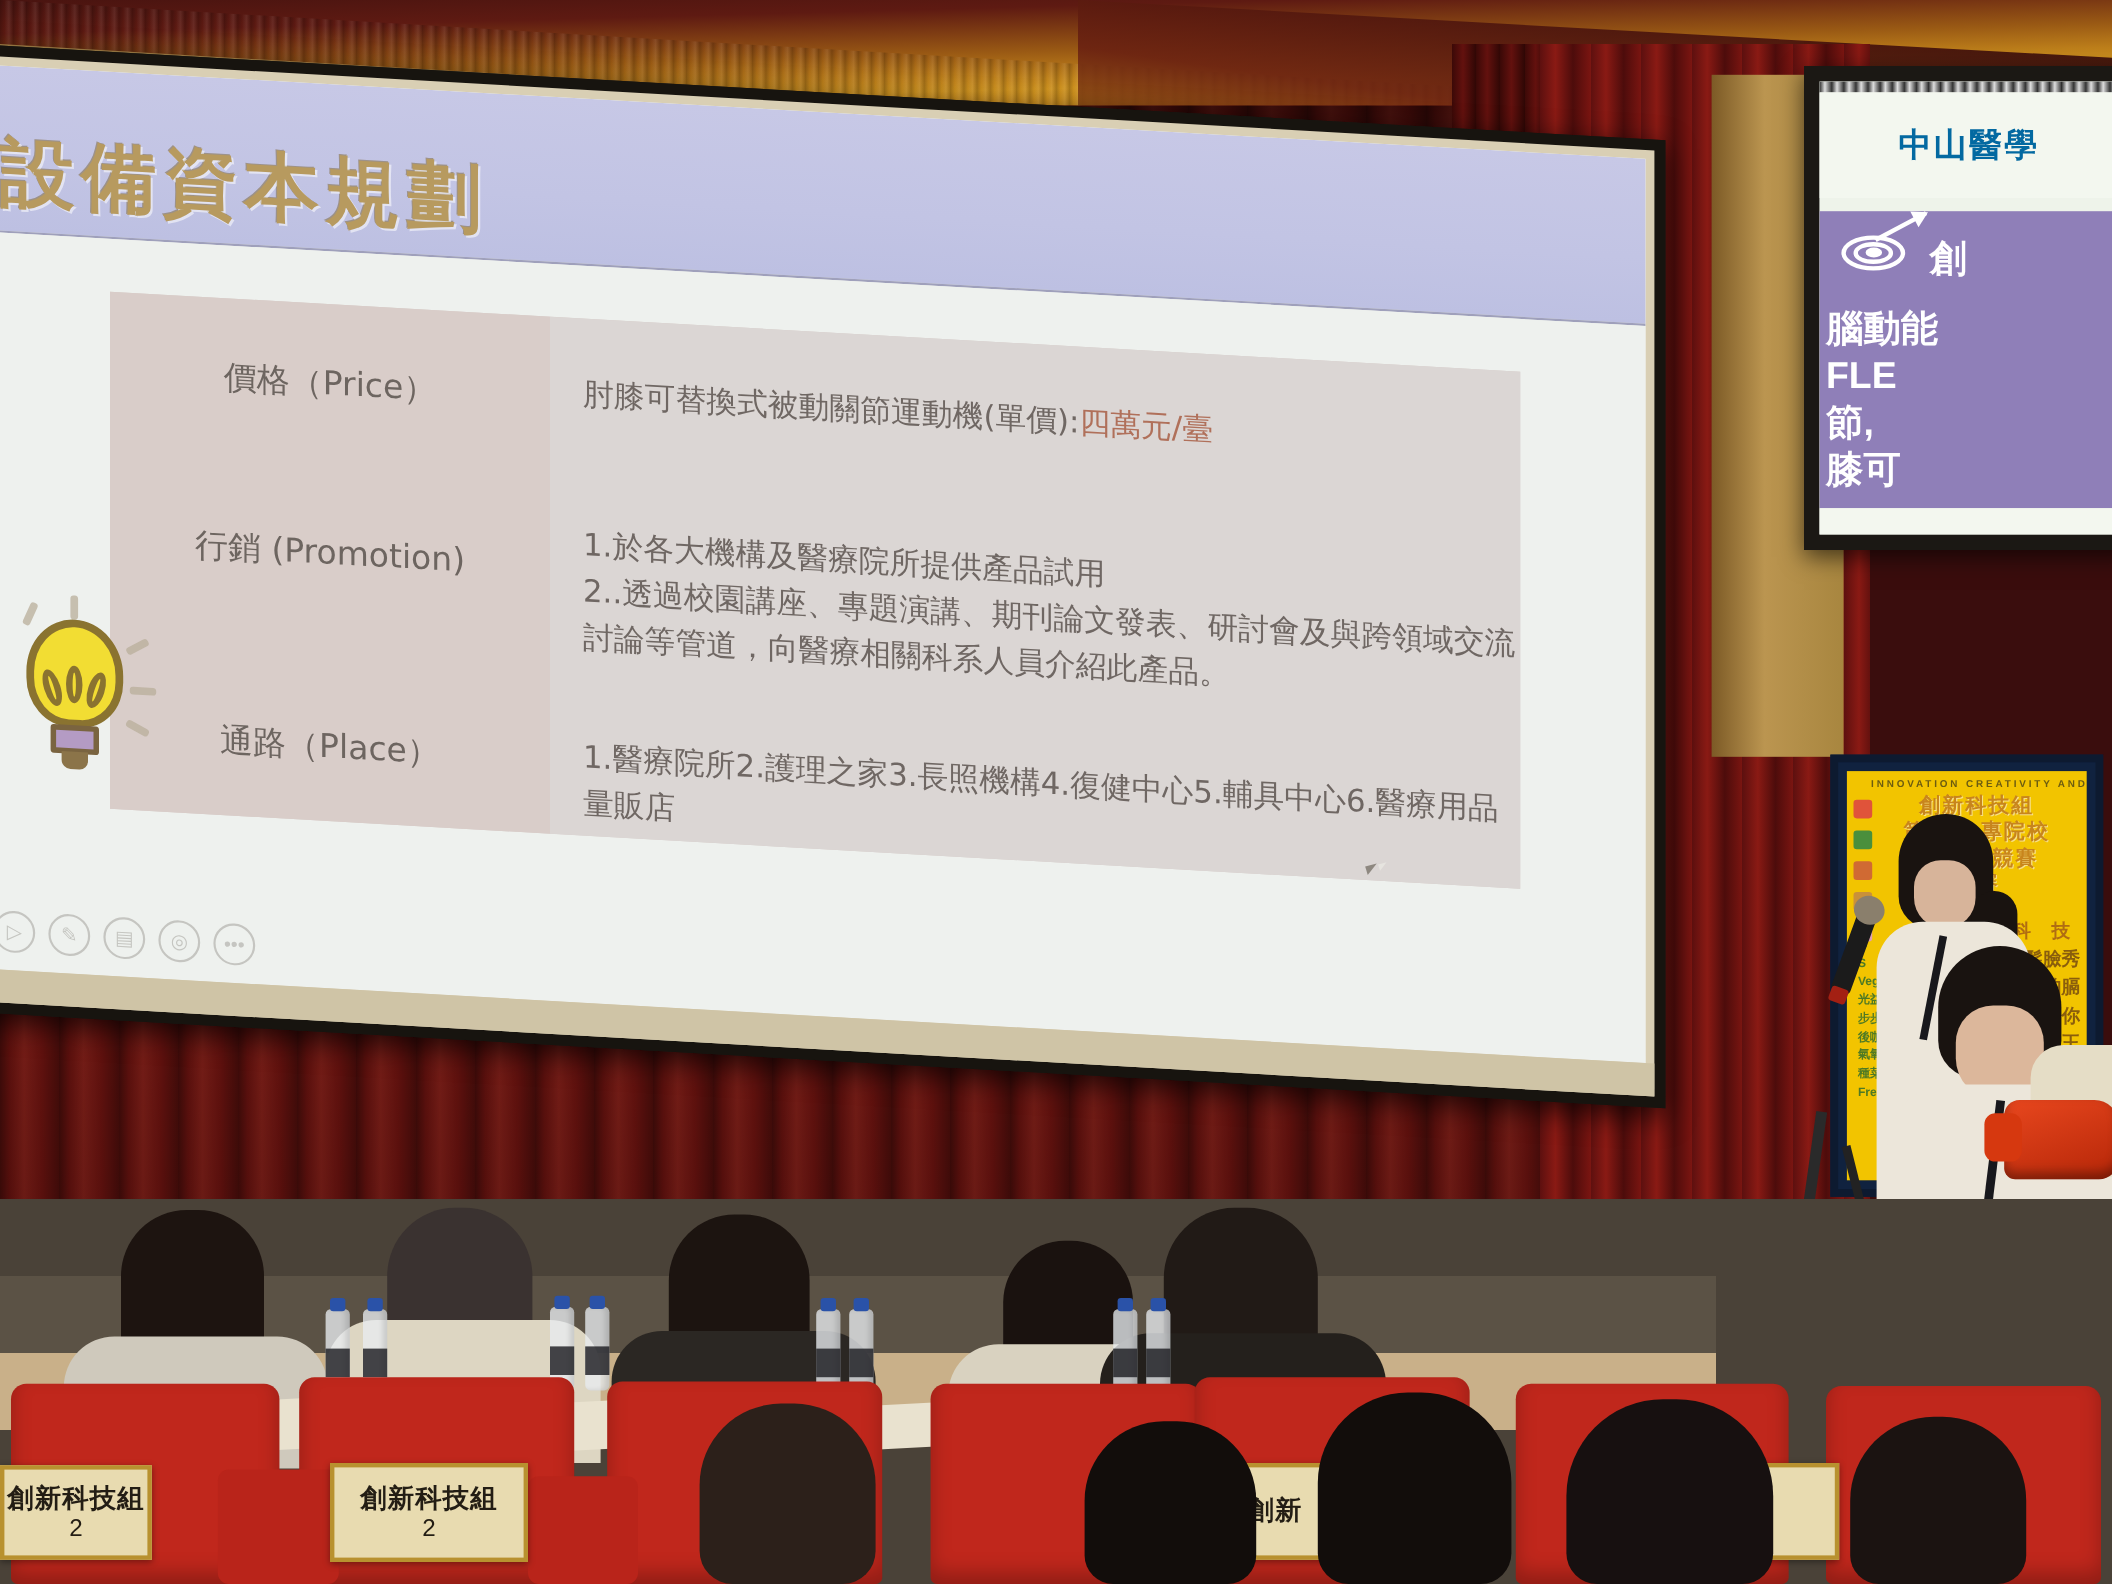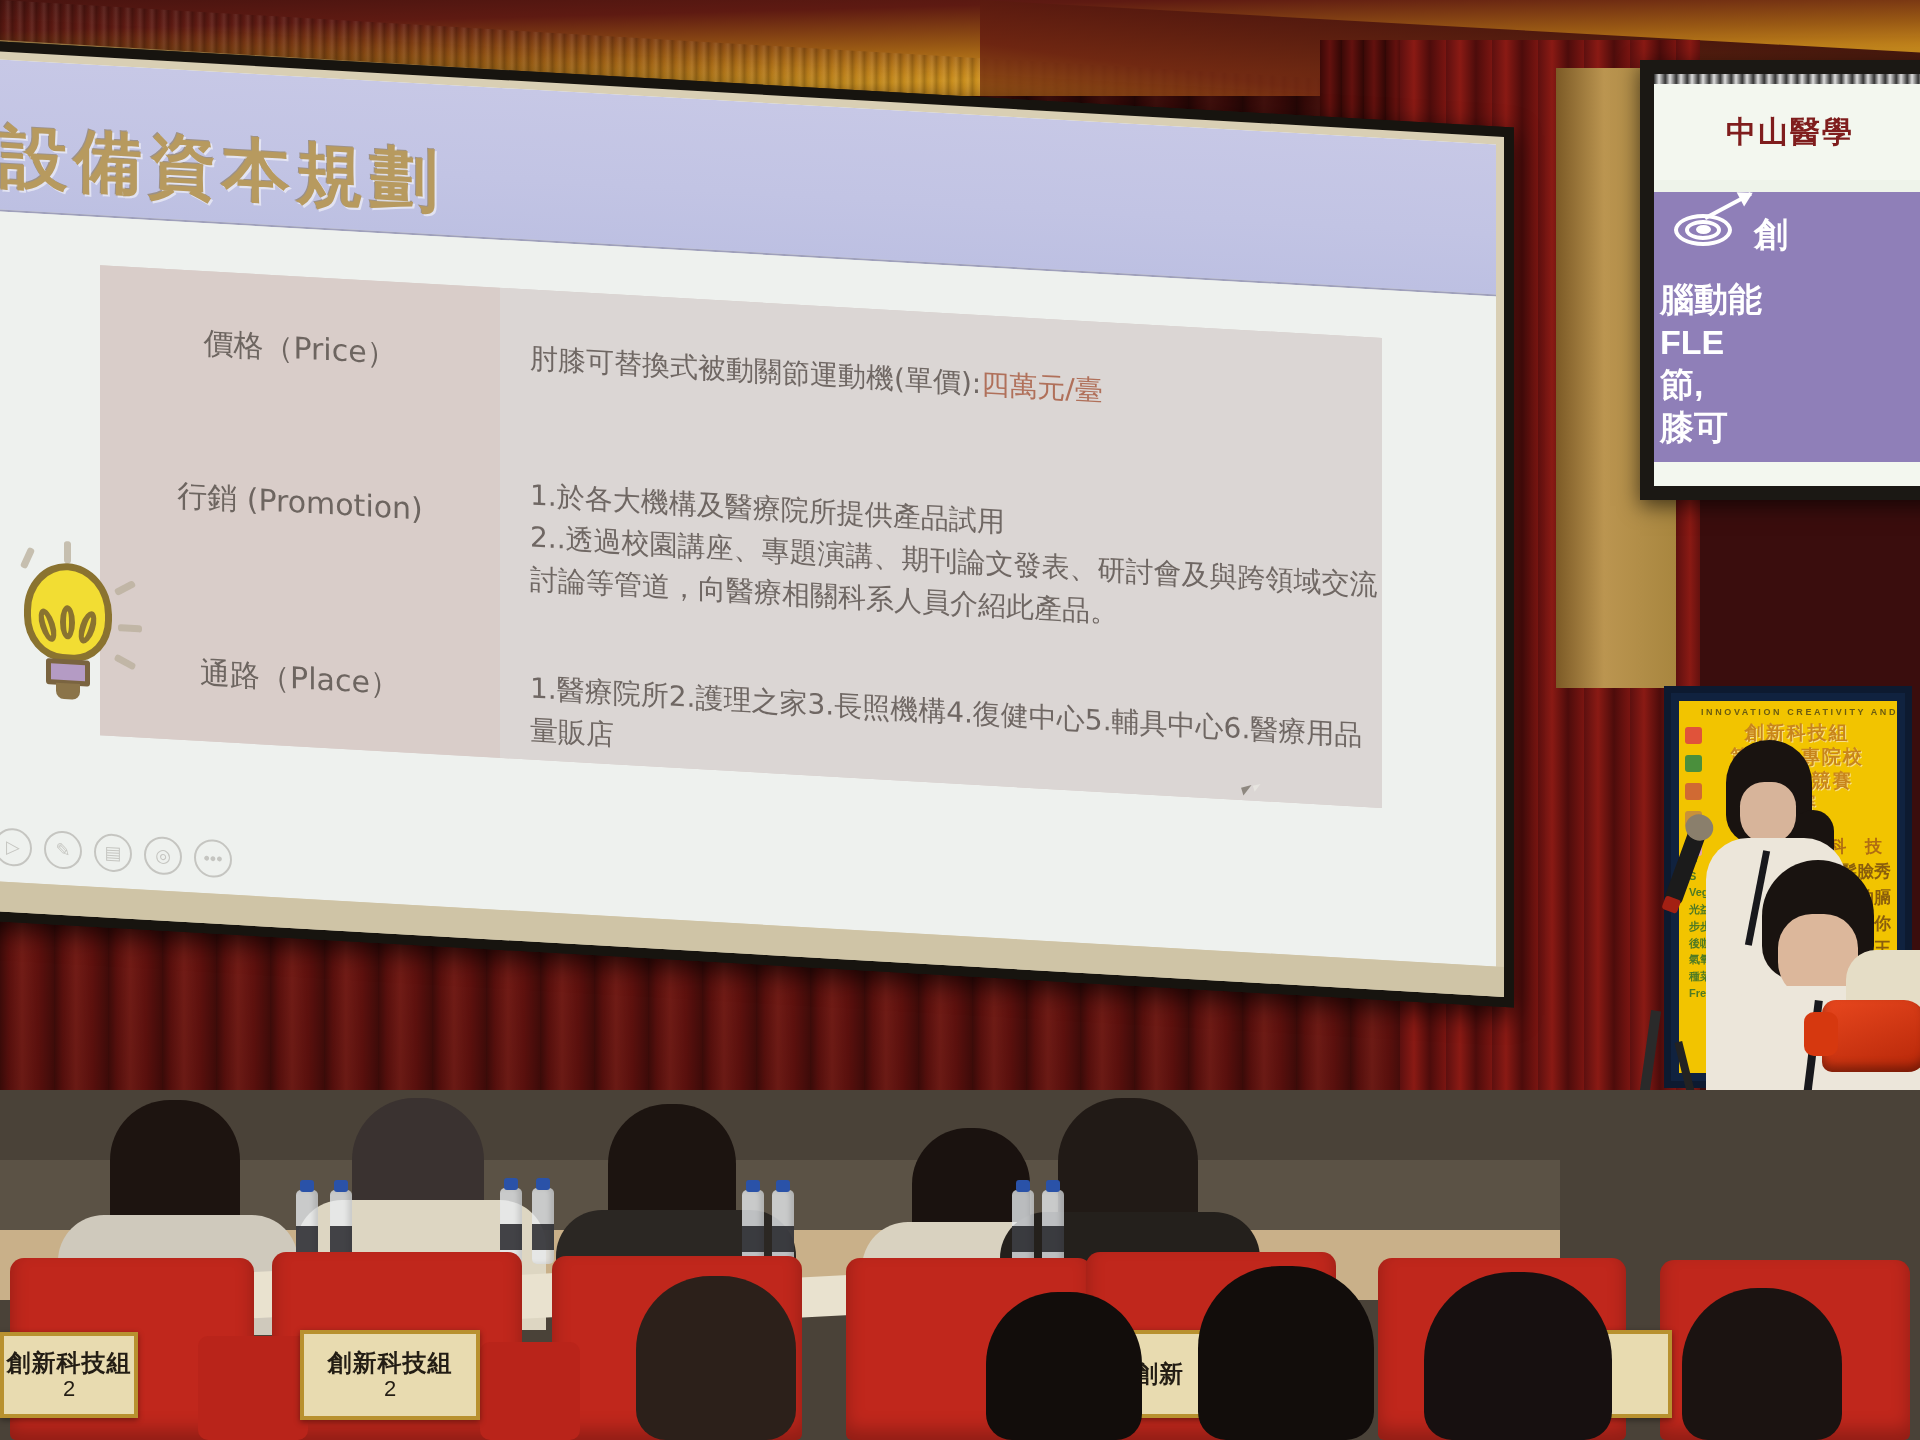--- a/index.html
+++ b/index.html
@@ -107,21 +107,21 @@
   .screen-bottom-bar{position:absolute;left:0;bottom:0;width:100%;height:30px;background:#cfc4a6;}
 
   
   .monitor{position:absolute;left:1640px;top:60px;width:300px;height:440px;
     background:#15120f;border:14px solid #1b1814;box-shadow:0 6px 20px rgba(0,0,0,.6);}
   .mon-slide{position:absolute;inset:0;background:#eef3ea;overflow:hidden;}
   .mon-bar{position:absolute;left:0;top:0;width:100%;height:10px;
     background:repeating-linear-gradient(90deg,#2b2b2b 0px,#dedede 5px,#3a3a3a 11px);}
   .mon-head{position:absolute;left:0;top:10px;width:100%;height:96px;background:#f3f7ef;
     display:flex;align-items:center;justify-content:center;}
-  .mon-head span{font-size:30px;font-weight:700;color:#7f1d1d;letter-spacing:2px;white-space:nowrap;}
+  .mon-head span{font-size:30px;font-weight:700;color:#0369a1;letter-spacing:2px;white-space:nowrap;}
   .mon-purple{position:absolute;left:0;top:118px;width:100%;bottom:24px;background:#8f7fb8;}
   .mon-target{position:absolute;left:18px;top:16px;width:74px;height:46px;}
   .mon-target .ring{position:absolute;border:4px solid #fff;border-radius:50%;}
   .mon-target .ring:nth-child(1){left:2px;top:6px;width:58px;height:32px;}
   .mon-target .ring:nth-child(2){left:13px;top:12px;width:36px;height:20px;}
   .mon-target .ring:nth-child(3){left:24px;top:17px;width:15px;height:9px;background:#fff;}
   .mon-dart{position:absolute;left:30px;top:-4px;width:52px;height:4px;background:#fff;transform:rotate(-28deg);}
   .mon-dart:after{content:"";position:absolute;right:-2px;top:-6px;border-left:14px solid #fff;border-top:8px solid transparent;border-bottom:8px solid transparent;}
   .mon-ico-label{position:absolute;left:100px;top:20px;font-size:34px;font-weight:700;color:#fff;white-space:nowrap;}
   .mon-lines{position:absolute;left:6px;top:86px;width:100%;color:#fff;font-weight:700;

